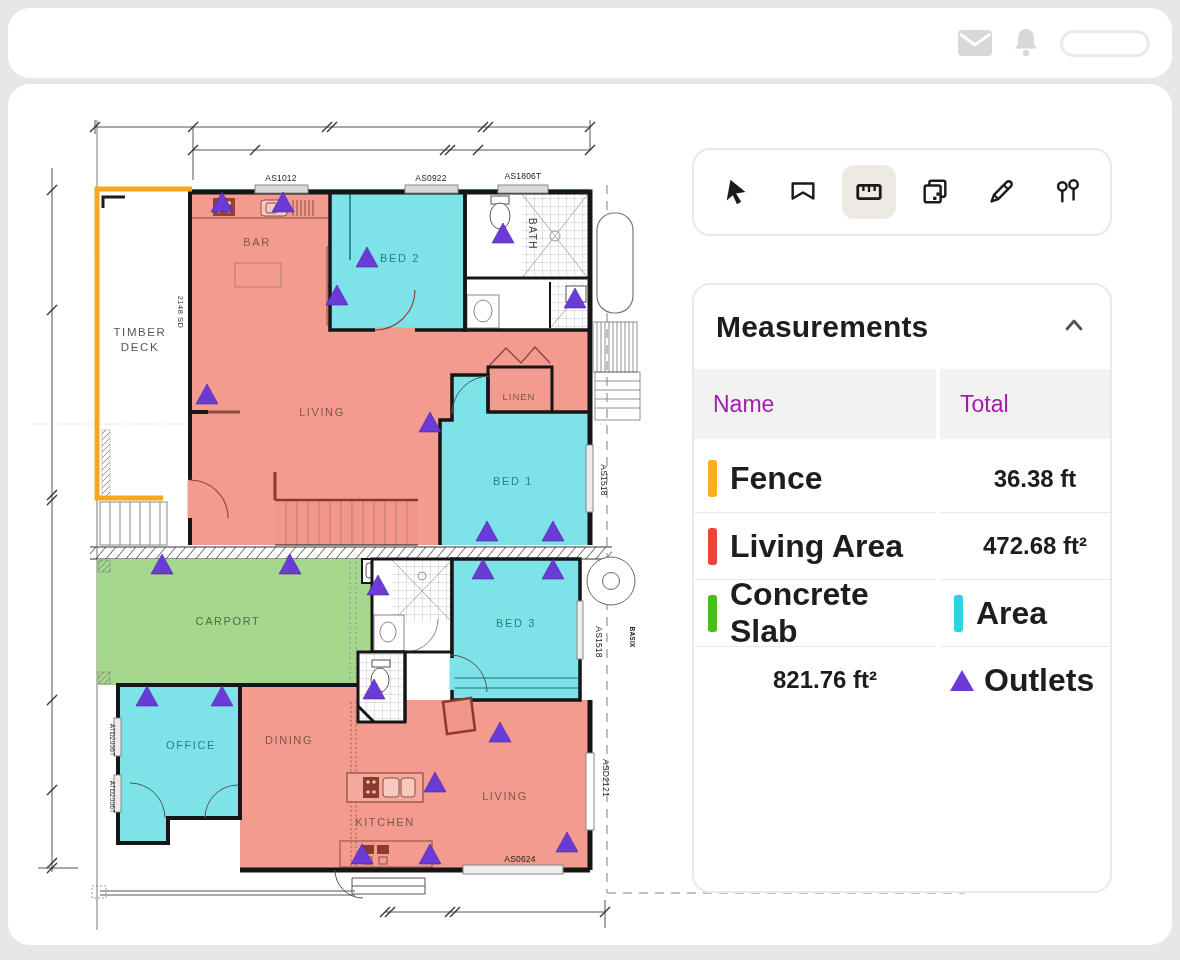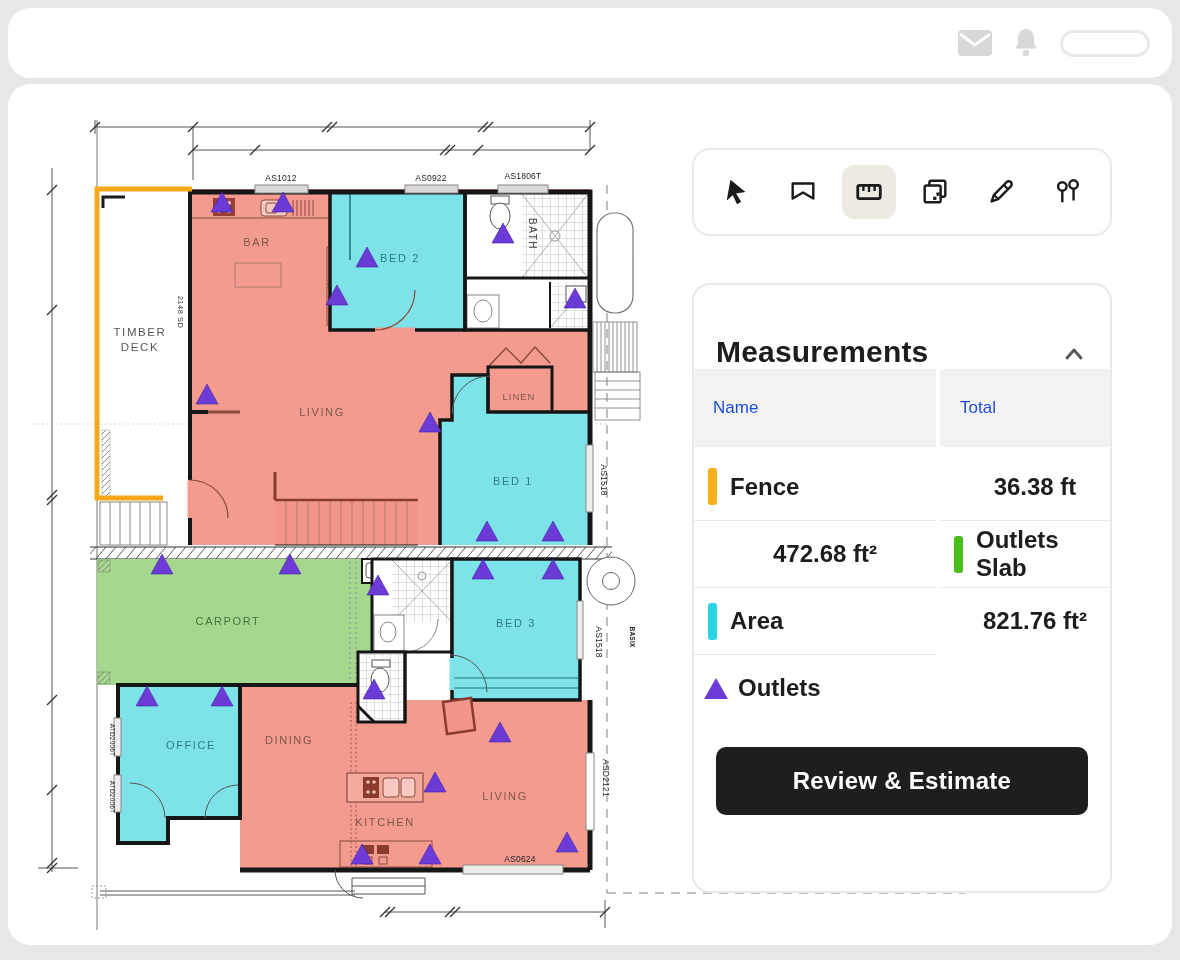--- a/index.html
+++ b/index.html
@@ -21,34 +21,34 @@
   .toolbar-card { position:absolute; left:684px; top:64px; width:420px; height:88px;
     background:#fff; border:2px solid #E9E9E7; border-radius:18px;
     display:flex; align-items:center; justify-content:space-between; padding:0 16px; }
   .tool-btn { width:54px; height:54px; border-radius:12px; display:flex; align-items:center;
     justify-content:center; cursor:pointer; background:transparent; }
   .tool-btn.selected { background:#ECEAE2; }
 
   
   .measure-card { position:absolute; left:684px; top:199px; width:420px; height:610px;
     background:#fff; border:2px solid #E9E9E7; border-radius:18px; overflow:hidden; }
-  .m-title-row { height:84px; display:flex; align-items:flex-end; justify-content:space-between;
+  .m-title-row { height:84px; display:flex; align-items:center; justify-content:space-between;
     padding:0 24px 0 22px; }
   .m-title { font-size:30px; font-weight:bold; color:#1D1D1D; letter-spacing:0.2px; }
   .m-table { display:grid; grid-template-columns:242px 170px; column-gap:4px; }
-  .m-hcell { background:#F2F2F0; height:78px; display:flex; align-items:center;
-    font-size:17px; color:#1d4ed8; }
+  .m-hcell { background:#F2F2F0; height:70px; display:flex; align-items:center;
+    font-size:23px; color:#a21caf; }
   .m-hcell.name { padding-left:19px; }
   .m-hcell.total { padding-left:20px; }
   .m-spacer { height:6px; grid-column:1 / span 2; }
   .m-cell { height:67px; display:flex; align-items:center; border-top:1px solid #E9E9E7; }
   .m-cell.first { border-top:none; }
   .m-cell.name { padding-left:14px; gap:13px; cursor:pointer; }
   .m-cell.total { padding-left:20px; cursor:pointer;justify-content:center; }
-  .m-name { font-size:24px; color:#1D1D1D; font-weight:600; }
+  .m-name { font-size:32px; color:#1D1D1D; font-weight:600; }
   .m-total { font-size:24px; color:#1D1D1D; font-weight:600; }
   .chip { width:9px; height:37px; border-radius:3px; flex:0 0 auto; }
   .tri { width:0; height:0; border-left:12px solid transparent; border-right:12px solid transparent;
     border-bottom:21px solid #6A3BD6; flex:0 0 auto; margin-left:-4px; margin-right:-3px; }
   .m-btn-wrap { padding:26px 22px 0 22px; }
   .m-btn { width:100%; height:68px; background:#1E1E1E; border:none; border-radius:10px;
     color:#fff; font-size:24px; font-weight:600; font-family:"Liberation Sans",sans-serif;
     cursor:pointer; letter-spacing:0.3px; }
 
   
@@ -411,39 +411,40 @@
       <div class="m-spacer"></div>
 
       <div class="m-cell name first">
         <span class="chip" style="background: rgb(247, 176, 27);"></span>
         <span class="m-name">Fence</span>
       </div>
       <div class="m-cell total first">
         <span class="m-total">36.38 ft</span>
       </div>
 
+      <div class="m-cell name">
+        <span class="chip" style="background: rgb(240, 68, 56);"></span>
+        <span class="m-name">Living Area</span>
+      </div>
       <div class="m-cell total">
         <span class="m-total">472.68 ft²</span>
       </div>
 
       <div class="m-cell name">
         <span class="chip" style="background: rgb(73, 190, 27);"></span>
-        <span class="m-name">Outlets Slab</span>
+        <span class="m-name">Concrete Slab</span>
       </div>
 
       <div class="m-cell name">
         <span class="chip" style="background: rgb(43, 212, 228);"></span>
         <span class="m-name">Area</span>
       </div>
       <div class="m-cell total">
         <span class="m-total">821.76 ft²</span>
       </div>
 
       <div class="m-cell name">
         <span class="tri" style="border-bottom-color: rgb(106, 59, 214);"></span>
         <span class="m-name">Outlets</span>
       </div>
     </div>
-    <div class="m-btn-wrap">
-      <button class="m-btn">Review &amp; Estimate</button>
-    </div>
   </div>
 </div>
 
 </body></html>

